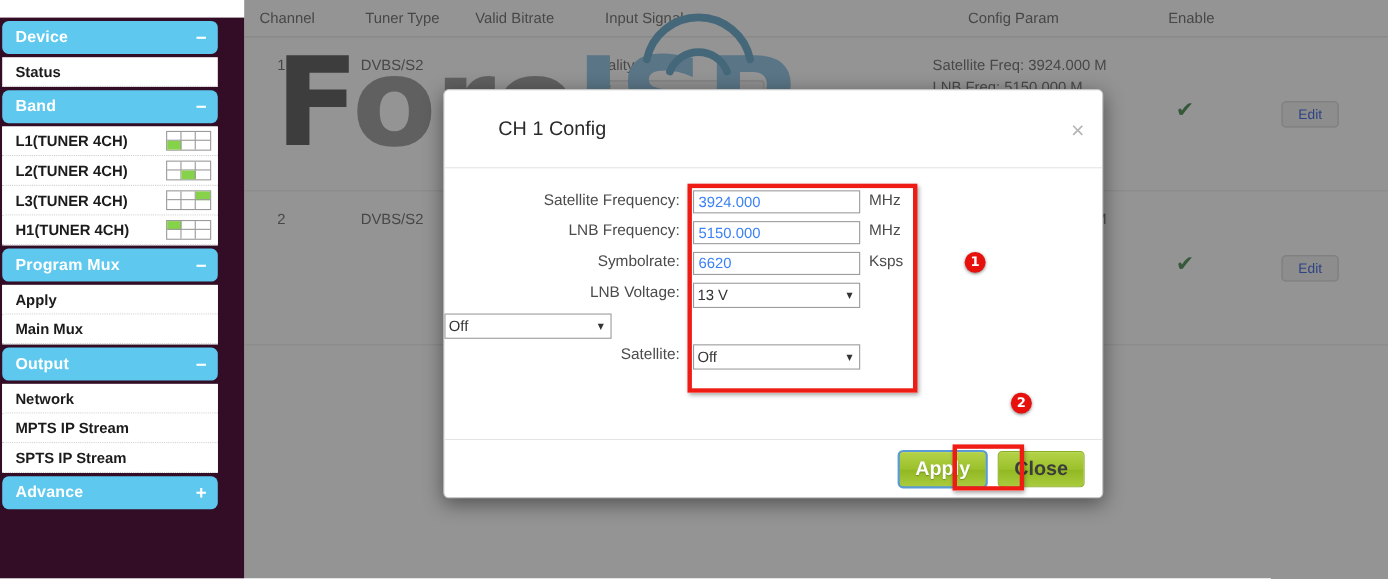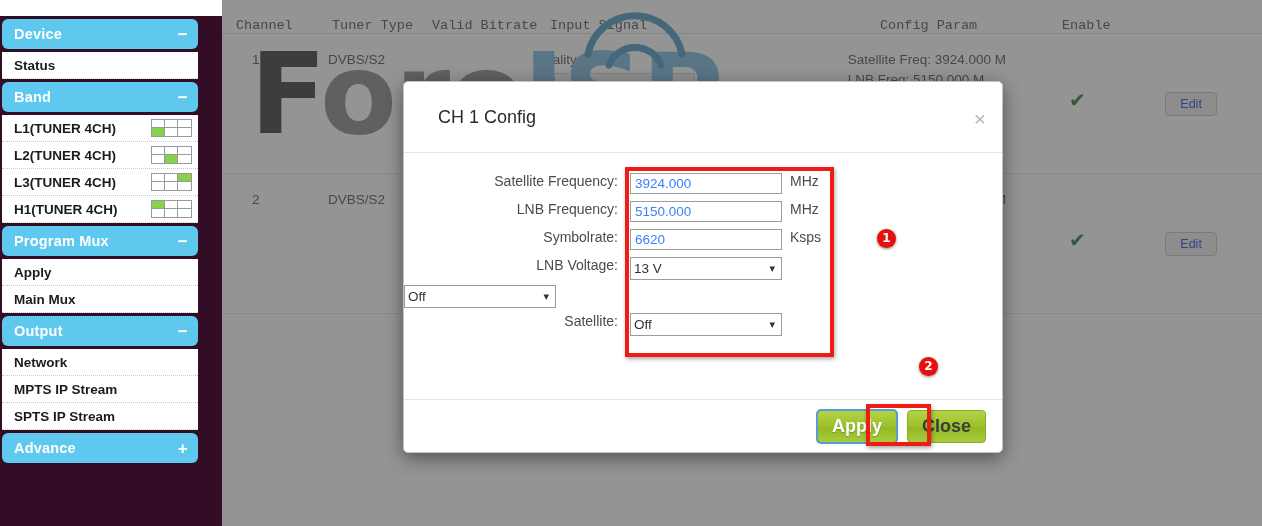--- a/index.html
+++ b/index.html
@@ -50,26 +50,25 @@
   }
 
   .tbl {
     position: absolute;
     left: 0; top: 0;
     width: 1040px;
   }
   .tbl-head {
     display: flex;
     height: 34px;
-    align-items: flex-end;
+    align-items: center;
     font-size: 13.5px;
     color: #555;
     padding: 0 14px;
     border-bottom: 1px solid #ddd;
-    font-family: Liberation Mono, monospace;
   }
   .th-channel { width: 96px; }
   .th-tuner   { width: 100px; }
   .th-bitrate { width: 118px; }
   .th-signal  { width: 330px; }
   .th-config  { width: 182px; }
   .th-enable  { width: 120px; }
 
   .tbl-row {
     display: flex;
@@ -212,21 +211,21 @@
     position: relative;
     border-bottom: 1px solid #e5e5e5;
     display: flex;
     align-items: center;
     padding: 0 18px;
   }
   .modal-title {
     font-size: 18px;
     color: #2b2b2b;
     font-weight: normal;
-    margin-left: 16px;
+    margin-left: 31px;
   }
   .modal-close {
     position: absolute;
     right: 16px; top: 26px;
     font-size: 21px;
     color: #b5b5b5;
     line-height: 1;
     cursor: pointer;
   }
   .modal-body {

